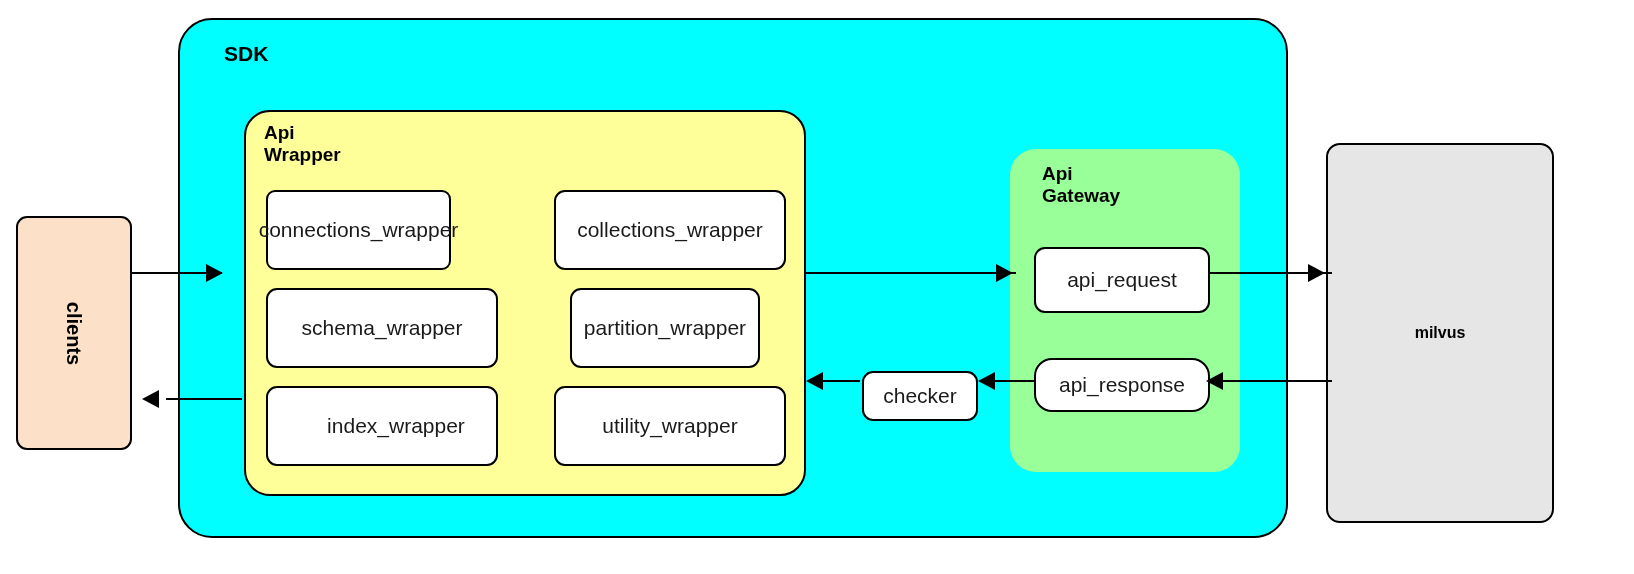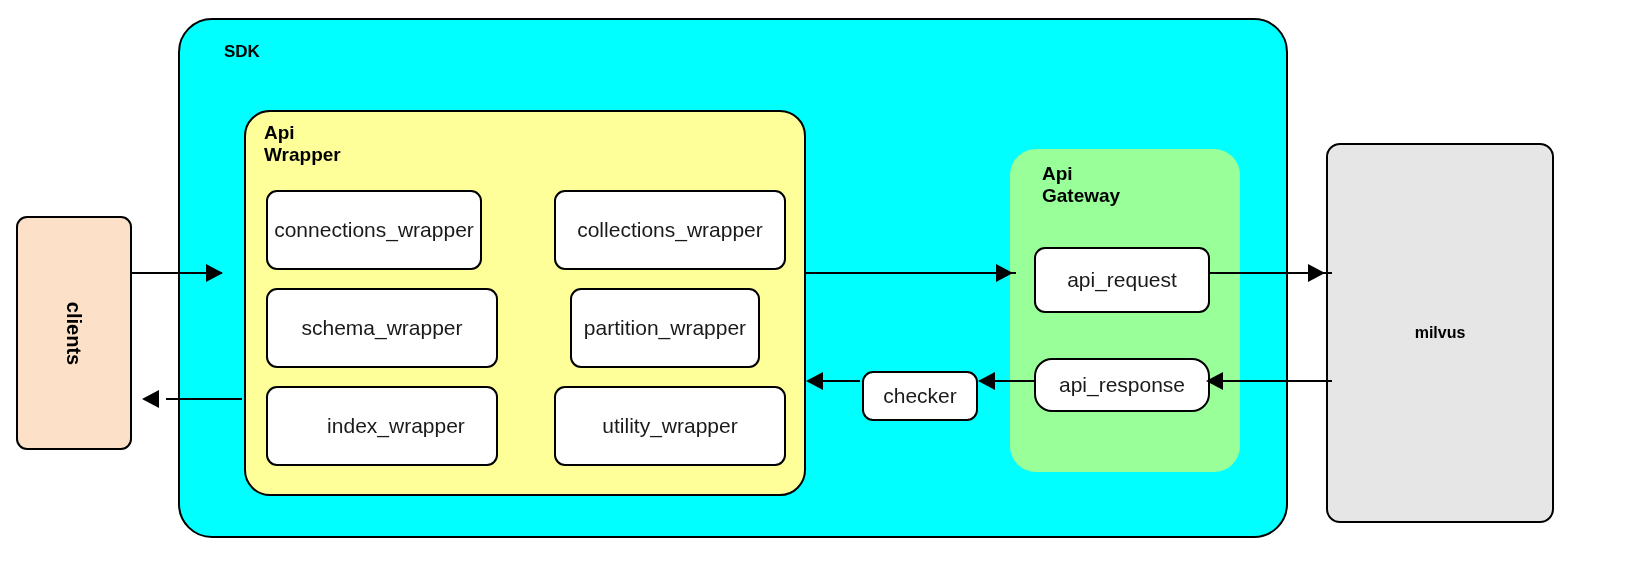--- a/index.html
+++ b/index.html
@@ -38,21 +38,21 @@
     width: 1110px;
     height: 520px;
     background: #00ffff;
     border-radius: 34px;
     display: block;
   }
   .sdk-label {
     position: absolute;
     left: 44px;
     top: 22px;
-    font-size: 17px;
+    font-size: 21px;
     font-weight: bold;
     color: #000000;
     line-height: 1.12;
     white-space: pre-line;
     text-align: left;
   }
 
   
   .wrapper-box {
     left: 242px;
@@ -182,21 +182,21 @@
     <span class="clients-label">clients</span>
   </div>
 
   <div class="box sdk-box">
     <span class="sdk-label">SDK</span>
 
     <div class="box wrapper-box" style="left:64px; top:90px;">
       <span class="wrapper-label">Api
 Wrapper</span>
 
-      <div class="box item-box" style="left:20px;  top:78px;  width:216px; height:80px;">
+      <div class="box item-box" style="left:20px;  top:78px;  width:185px; height:80px;border-radius:9px;">
         <span>connections_wrapper</span>
       </div>
       <div class="box item-box" style="left:308px; top:78px;  width:232px; height:80px;">
         <span>collections_wrapper</span>
       </div>
 
       <div class="box item-box" style="left:20px;  top:176px; width:232px; height:80px;">
         <span>schema_wrapper</span>
       </div>
       <div class="box item-box" style="left:324px; top:176px; width:190px; height:80px;">

